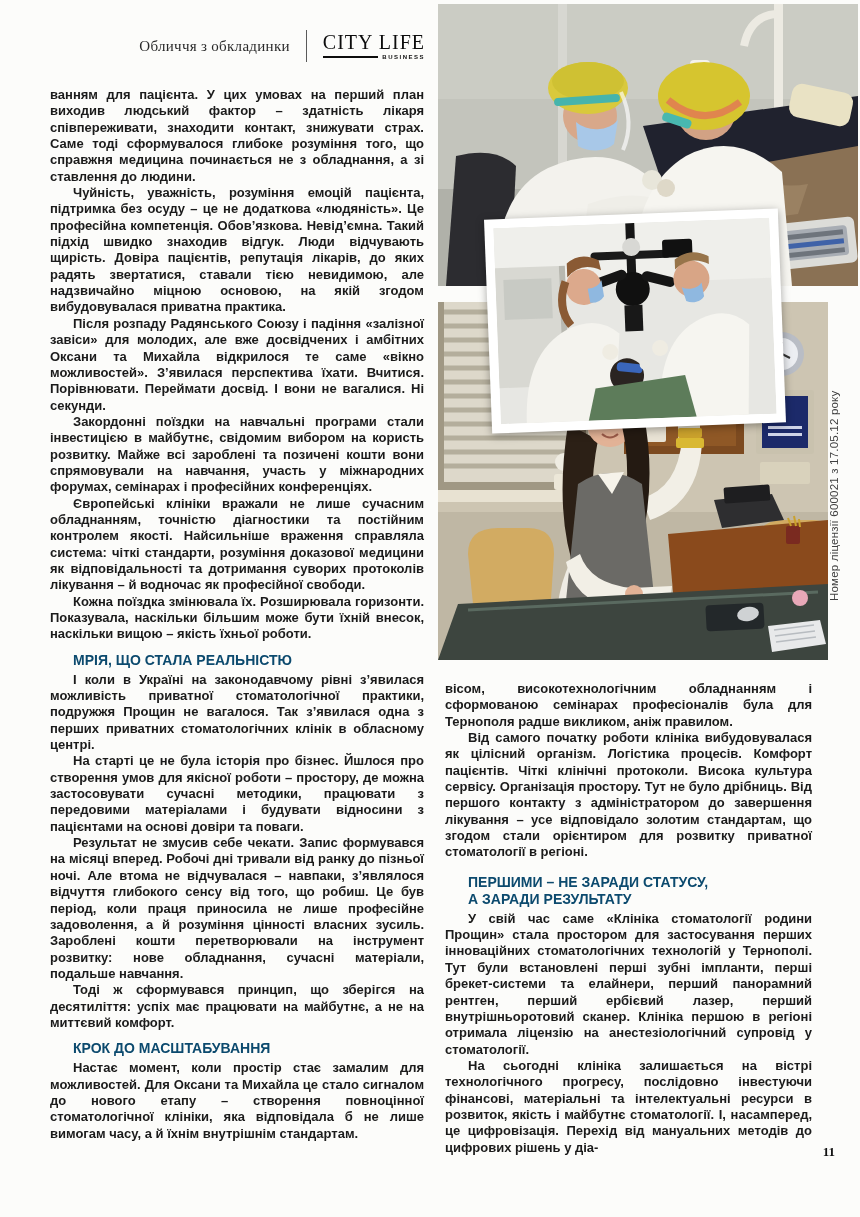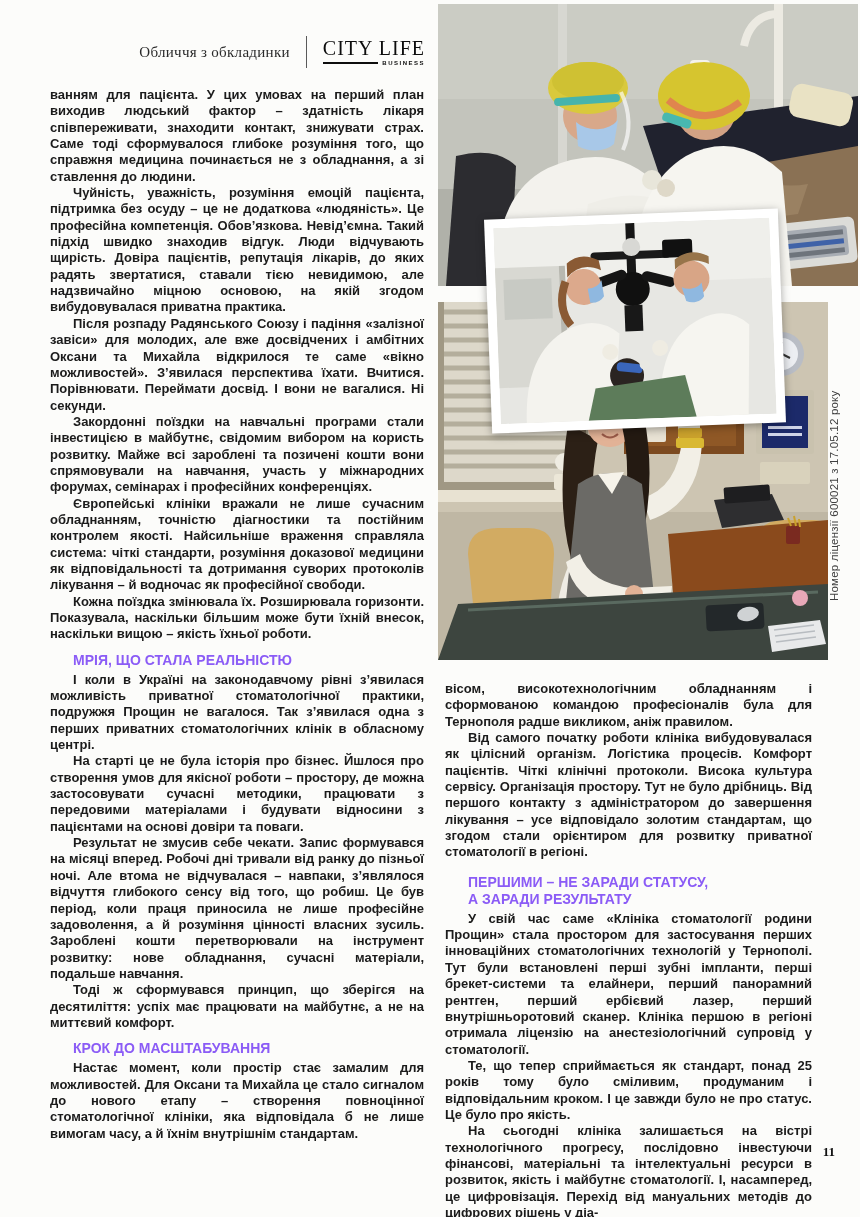--- a/index.html
+++ b/index.html
@@ -3,21 +3,21 @@
 <meta charset="utf-8">
 <style>
   html,body { margin:0; padding:0; background:#ffffff; }
   .page {
     position:relative; width:860px; height:1217px;
     background:#fcfcfa; overflow:hidden;
     font-family:"Liberation Sans", sans-serif; color:#1b1b1b;
   }
   
   .header {
-    position:absolute; left:47px; top:36px; width:378px;
+    position:absolute; left:47px; top:30px; width:378px;
     display:flex; justify-content:flex-end; align-items:center; gap:16px;
   }
   .header-label {
     font-family:"Liberation Serif", serif; font-size:15px; color:#2a2a2a;
     letter-spacing:0.3px;
   }
   .header-divider { width:1px; height:32px; background:#5a5a5a; }
   .logo { display:flex; flex-direction:column; align-items:stretch; }
   .logo-title {
     font-family:"Liberation Serif", serif; font-weight:400; font-size:20px;
@@ -31,21 +31,21 @@
   .col-left  { left:50px;  top:87px;  width:374px; }
   .col-right { left:445px; top:681px; width:367px; }
   .col p {
     margin:0; font-size:13px; line-height:16.35px; text-indent:23px;
     color:#1b1b1b;
     font-weight:bold;
   }
   .col p.noindent { text-indent:0; }
   .col h3 {
     margin:9px 0 3px 0; padding-left:23px; font-size:14px; line-height:17px;
-    font-weight:700; color:#8b5cf6; text-align:left; white-space:pre-line;
+    font-weight:700; color:#0c4a6e; text-align:left; white-space:pre-line;
   }
   
   .photo { position:absolute; overflow:hidden; }
   .photo svg { display:block; width:100%; height:100%; }
   .photo-top    { left:438px; top:4px;   width:420px; height:282px; }
   .photo-bottom { left:438px; top:302px; width:390px; height:358px; }
   .photo-inset  {
     left:488px; top:214px; width:276px; height:196px;
     background:#ffffff; padding:9px; transform:rotate(-2.2deg);
     box-shadow:0 2px 8px rgba(0,0,0,0.35); overflow:visible;
@@ -243,24 +243,23 @@
     <h3>МРІЯ, ЩО СТАЛА РЕАЛЬНІСТЮ</h3>
     <p>І коли в Україні на законодавчому рівні з’явилася можливість приватної стоматологічної практики, подружжя Прощин не вагалося. Так з’явилася одна з перших приватних стоматологічних клінік в обласному центрі.</p>
     <p>На старті це не була історія про бізнес. Йшлося про створення умов для якісної роботи – простору, де можна застосовувати сучасні методики, працювати з передовими матеріалами і будувати відносини з пацієнтами на основі довіри та поваги.</p>
     <p>Результат не змусив себе чекати. Запис формувався на місяці вперед. Робочі дні тривали від ранку до пізньої ночі. Але втома не відчувалася – навпаки, з’являлося відчуття глибокого сенсу від того, що робиш. Це був період, коли праця приносила не лише професійне задоволення, а й розуміння цінності власних зусиль. Зароблені кошти перетворювали на інструмент розвитку: нове обладнання, сучасні матеріали, подальше навчання.</p>
     <p>Тоді ж сформувався принцип, що зберігся на десятиліття: успіх має працювати на майбутнє, а не на миттєвий комфорт.</p>
     <h3>КРОК ДО МАСШТАБУВАННЯ</h3>
     <p>Настає момент, коли простір стає замалим для можливостей. Для Оксани та Михайла це стало сигналом до нового етапу – створення повноцінної стоматологічної клініки, яка відповідала б не лише вимогам часу, а й їхнім внутрішнім стандартам.</p>
   </div>
 
   <div class="col col-right">
-    <p class="noindent">вісом, високотехнологічним обладнанням і сформованою командою професіоналів була для Тернополя радше викликом, аніж правилом.</p>
+    <p class="noindent">вісом, високотехнологічним обладнанням і сформованою семінарах професіоналів була для Тернополя радше викликом, аніж правилом.</p>
     <p>Від самого початку роботи клініка вибудовувалася як цілісний організм. Логістика процесів. Комфорт пацієнтів. Чіткі клінічні протоколи. Висока культура сервісу. Організація простору. Тут не було дрібниць. Від першого контакту з адміністратором до завершення лікування – усе відповідало золотим стандартам, що згодом стали орієнтиром для розвитку приватної стоматології в регіоні.</p>
     <h3 style="margin-top:13px;">ПЕРШИМИ – НЕ ЗАРАДИ СТАТУСУ,
 А ЗАРАДИ РЕЗУЛЬТАТУ</h3>
     <p>У свій час саме «Клініка стоматології родини Прощин» стала простором для застосування перших інноваційних стоматологічних технологій у Тернополі. Тут були встановлені перші зубні імпланти, перші брекет-системи та елайнери, перший панорамний рентген, перший ербієвий лазер, перший внутрішньоротовий сканер. Клініка першою в регіоні отримала ліцензію на анестезіологічний супровід у стоматології.</p>
-    <p>Те, що тепер сприймається як стандарт, понад 25 років тому було сміливим, продуманим і відповідальним кроком. І це завжди було не про статус. Це було про якість.</p>
     <p>На сьогодні клініка залишається на вістрі технологічного прогресу, послідовно інвестуючи фінансові, матеріальні та інтелектуальні ресурси в розвиток, якість і майбутнє стоматології. І, насамперед, це цифровізація. Перехід від мануальних методів до цифрових рішень у діа-</p>
   </div>
 
   <div class="page-number">11</div>
 
 </div>
 
 </body></html>

